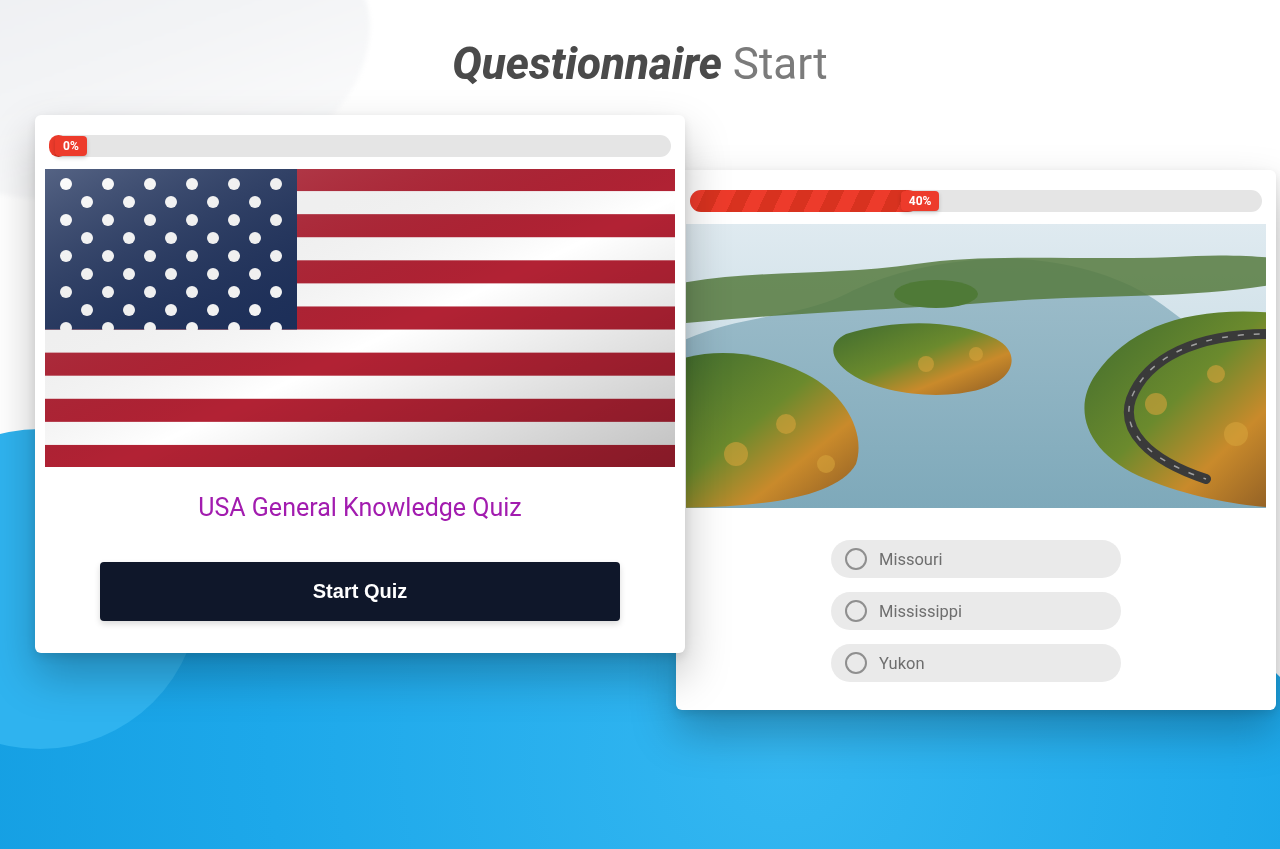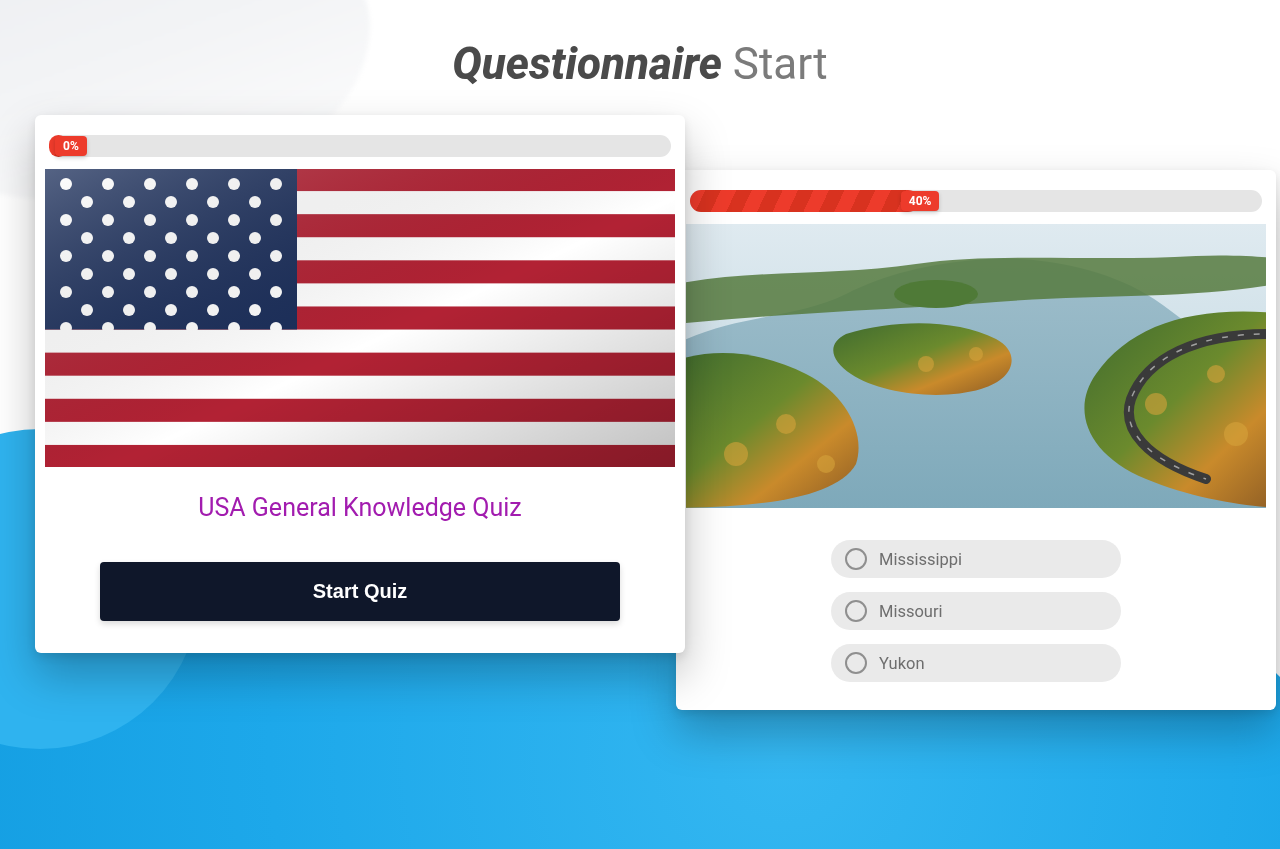--- a/index.html
+++ b/index.html
@@ -310,24 +310,24 @@
         <circle cx="250" cy="140" r="8"></circle>
           <circle cx="300" cy="130" r="7"></circle>
       </g>
     </svg>
   </div>
 
 
   <div class="options">
     <div class="option">
       <span class="radio"></span>
-      <span>Mississippi</span>
+      <span>Missouri</span>
     </div>
     <div class="option">
       <span class="radio"></span>
-      <span>Missouri</span>
+      <span>Mississippi</span>
     </div>
     <div class="option">
       <span class="radio"></span>
       <span>Yukon</span>
     </div>
   </div>
 </div>
 
 </body></html>

